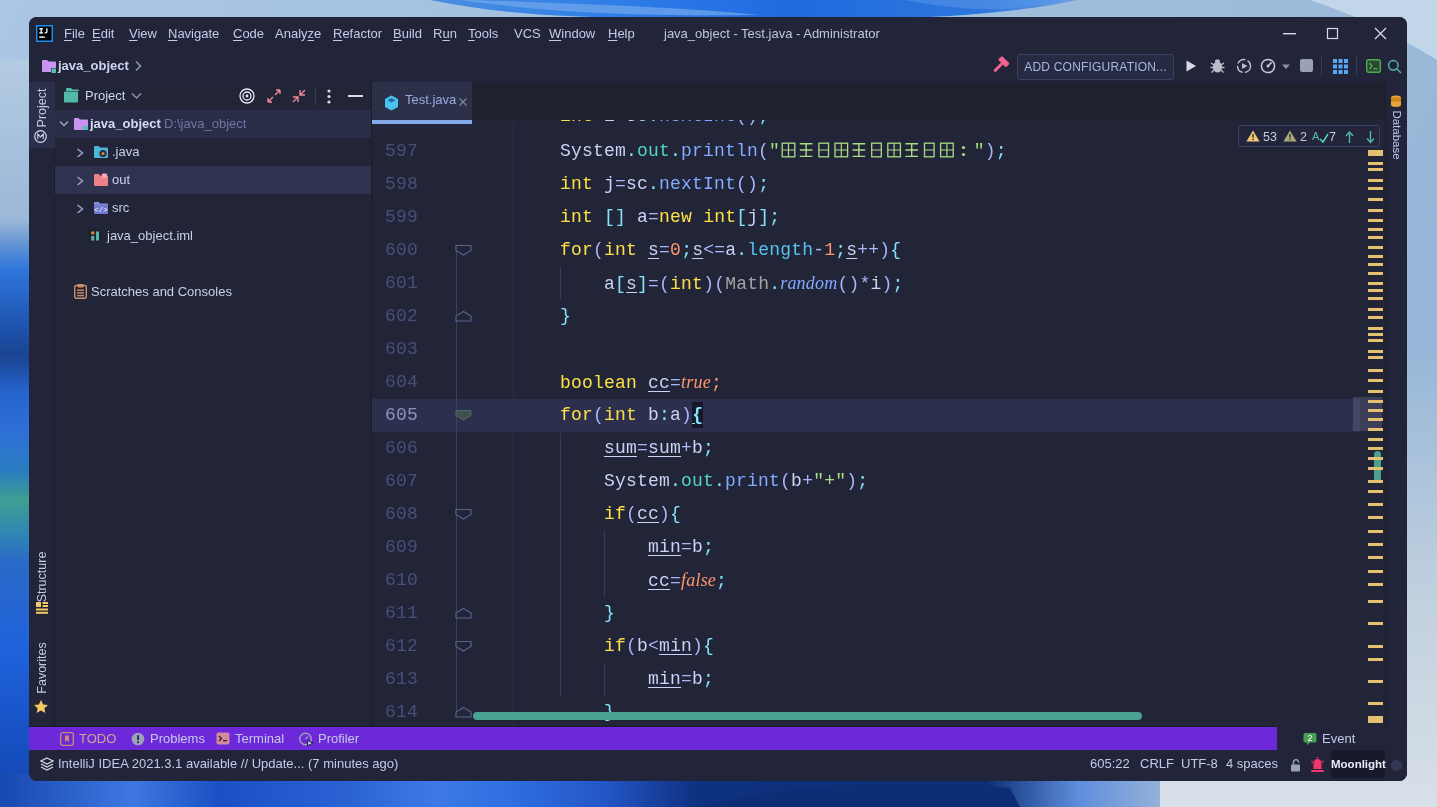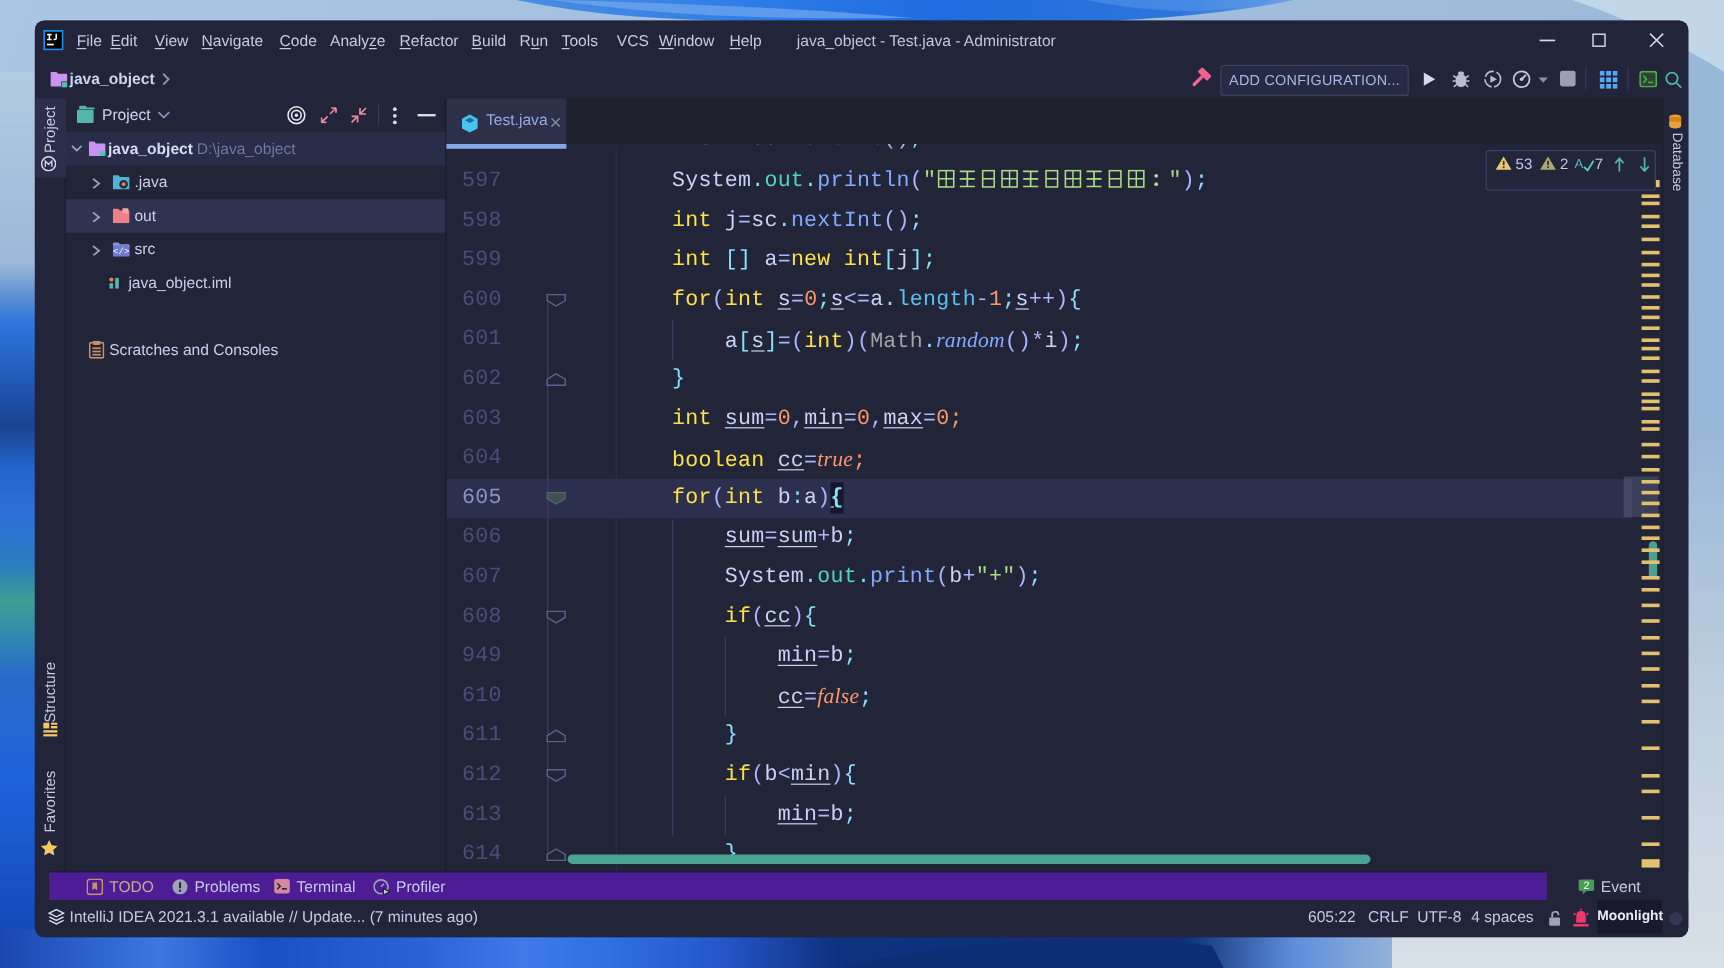--- a/index.html
+++ b/index.html
@@ -33,21 +33,21 @@
 .f{color:#82aaff;}
 .n{color:#ff966c;}
 .s{color:#a8dc85;}
 .y{color:#a3a3a3;text-align:right;}
 .m{color:#58c3f2;}
 .fi{font-style:italic;font-family:Liberation Serif, serif;}
 .u{text-decoration:underline;text-underline-offset:3px;text-decoration-thickness:1px;}
 .b{color:#86e1fc;font-weight:bold;text-decoration:underline;text-underline-offset:3px;background:#161827;box-shadow:0 -3px 0 #161827,0 3px 0 #161827;}
 #rstripe{position:absolute;left:1356px;top:0;width:22px;height:644px;background:#22243a;border-left:1px solid #1c1e2e;}
 
-#btoolbar{position:absolute;left:0;top:709px;width:1248px;height:24px;background:#4c1d95;border-top:1px solid #1a1c2b;font-size:13px;color:#c3cbe8;margin-left:12px;}
+#btoolbar{position:absolute;left:0;top:709px;width:1248px;height:24px;background:#6d28d9;border-top:1px solid #1a1c2b;font-size:13px;color:#c3cbe8;}
 #statusbar{position:absolute;left:0;top:733px;width:1378px;height:31px;background:#22243a;font-size:13px;color:#c3cbe8;}
 .sitem{position:absolute;top:0;height:28px;line-height:28px;}
 .bitem{position:absolute;top:0;height:24px;line-height:24px;}
 svg{display:block;}
 .abs{position:absolute;}
 </style></head>
 <body>
 <svg id="wall" viewBox="0 0 1437 807" preserveAspectRatio="none">
  <defs>
   <linearGradient id="gbase" x1="0" y1="0" x2="1" y2="0.25">
@@ -360,21 +360,21 @@
 <div class="ln" style="top:77.5px;color:#494f79">599</div>
 <div class="ln" style="top:110.5px;color:#494f79">600</div>
 <div class="ln" style="top:143.5px;color:#494f79">601</div>
 <div class="ln" style="top:176.5px;color:#494f79">602</div>
 <div class="ln" style="top:209.5px;color:#494f79">603</div>
 <div class="ln" style="top:242.5px;color:#494f79">604</div>
 <div class="ln" style="top:275.5px;color:#8b93bf">605</div>
 <div class="ln" style="top:308.5px;color:#494f79">606</div>
 <div class="ln" style="top:341.5px;color:#494f79">607</div>
 <div class="ln" style="top:374.5px;color:#494f79">608</div>
-<div class="ln" style="top:407.5px;color:#494f79">949</div>
+<div class="ln" style="top:407.5px;color:#494f79">609</div>
 <div class="ln" style="top:440.5px;color:#494f79">610</div>
 <div class="ln" style="top:473.5px;color:#494f79">611</div>
 <div class="ln" style="top:506.5px;color:#494f79">612</div>
 <div class="ln" style="top:539.5px;color:#494f79">613</div>
 <div class="ln" style="top:572.5px;color:#494f79">614</div>
 <div class="cl" style="top:-23px">    <span class="k">int</span> i<span class="o">=</span>sc<span class="p">.</span><span class="f">nextInt</span><span class="o">()</span><span class="p">;</span></div>
 <div class="cl" style="top:11.5px">    System<span class="p">.</span><span class="t">out</span><span class="p">.</span><span class="f">println</span><span class="o">(</span><span class="s">"</span><span style="display:inline-block;width:193.6px;height:16px;vertical-align:-2px;position:relative;letter-spacing:0"><svg style="position:absolute;left:0;top:0" width="194" height="16" viewBox="0 0 194 16">
                   <g stroke="#a8dc85" fill="none">
                     <rect x="2.2" y="1.2" width="12.6" height="13.6" fill="none" stroke-width="1.3"></rect>
                     <path d="M2.2,8.0 h12.6 M8.5,1.2 v13.6" stroke-width="1.2"></path>
@@ -395,21 +395,20 @@
                     <path d="M160.6,8.0 h12.6 M166.9,1.2 v13.6" stroke-width="1.2"></path>
                     <circle cx="183.5" cy="5.5" r="1.6" stroke="none" fill="#a8dc85"></circle>
                     <circle cx="183.5" cy="12.5" r="1.6" stroke="none" fill="#a8dc85"></circle>
                   </g>
                 </svg></span><span class="s">"</span><span class="o">)</span><span class="p">;</span></div>
 <div class="cl" style="top:44.5px">    <span class="k">int</span> j<span class="o">=</span>sc<span class="p">.</span><span class="f">nextInt</span><span class="o">()</span><span class="p">;</span></div>
 <div class="cl" style="top:77.5px">    <span class="k">int</span> <span class="p">[]</span> a<span class="o">=</span><span class="k">new</span> <span class="k">int</span><span class="p">[</span>j<span class="p">]</span><span class="p">;</span></div>
 <div class="cl" style="top:110.5px">    <span class="k">for</span><span class="o">(</span><span class="k">int</span> <span class="u">s</span><span class="o">=</span><span class="n">0</span><span class="p">;</span><span class="u">s</span><span class="o">&lt;=</span>a<span class="p">.</span><span class="m">length</span><span class="o">-</span><span class="n">1</span><span class="p">;</span><span class="u">s</span><span class="o">++</span><span class="o">)</span><span class="p">{</span></div>
 <div class="cl" style="top:143.5px">        a<span class="p">[</span><span class="u">s</span><span class="p">]</span><span class="o">=</span><span class="o">(</span><span class="k">int</span><span class="o">)(</span><span class="y">Math</span><span class="p">.</span><span class="f fi">random</span><span class="o">()*</span>i<span class="o">)</span><span class="p">;</span></div>
 <div class="cl" style="top:176.5px">    <span class="p">}</span></div>
-<div class="cl" style="top:209.5px">    <span class="k">int</span> <span class="u">sum</span><span class="o">=</span><span class="n">0</span><span class="o">,</span><span class="u">min</span><span class="o">=</span><span class="n">0</span><span class="o">,</span><span class="u">max</span><span class="o">=</span><span class="n">0</span><span class="n">;</span></div>
 <div class="cl" style="top:242.5px">    <span class="k">boolean</span> <span class="u">cc</span><span class="o">=</span><span class="n fi">true</span><span class="n">;</span></div>
 <div class="cl" style="top:275.5px">    <span class="k">for</span><span class="o">(</span><span class="k">int</span> b<span class="p">:</span>a<span class="o">)</span><span class="b">{</span></div>
 <div class="cl" style="top:308.5px">        <span class="u">sum</span><span class="o">=</span><span class="u">sum</span><span class="o">+</span>b<span class="p">;</span></div>
 <div class="cl" style="top:341.5px">        System<span class="p">.</span><span class="t">out</span><span class="p">.</span><span class="f">print</span><span class="o">(</span>b<span class="o">+</span><span class="s">"+"</span><span class="o">)</span><span class="p">;</span></div>
 <div class="cl" style="top:374.5px">        <span class="k">if</span><span class="o">(</span><span class="u">cc</span><span class="o">)</span><span class="p">{</span></div>
 <div class="cl" style="top:407.5px">            <span class="u">min</span><span class="o">=</span>b<span class="p">;</span></div>
 <div class="cl" style="top:440.5px">            <span class="u">cc</span><span class="o">=</span><span class="n fi">false</span><span class="p">;</span></div>
 <div class="cl" style="top:473.5px">        <span class="p">}</span></div>
 <div class="cl" style="top:506.5px">        <span class="k">if</span><span class="o">(</span>b<span class="o">&lt;</span><span class="u">min</span><span class="o">)</span><span class="p">{</span></div>
 <div class="cl" style="top:539.5px">            <span class="u">min</span><span class="o">=</span>b<span class="p">;</span></div>
@@ -485,21 +484,21 @@
 <div class="abs" style="left:996px;top:460px;width:15px;height:3px;background:#e3c170"></div>
 <div class="abs" style="left:996px;top:477px;width:15px;height:3px;background:#e3c170"></div>
 <div class="abs" style="left:996px;top:499px;width:15px;height:3px;background:#e3c170"></div>
 <div class="abs" style="left:996px;top:522px;width:15px;height:3px;background:#e3c170"></div>
 <div class="abs" style="left:996px;top:535px;width:15px;height:3px;background:#e3c170"></div>
 <div class="abs" style="left:996px;top:557px;width:15px;height:3px;background:#e3c170"></div>
 <div class="abs" style="left:996px;top:579px;width:15px;height:3px;background:#e3c170"></div>
 <div class="abs" style="left:996px;top:593px;width:15px;height:7px;background:#e3c170"></div>
 <div class="abs" style="left:996px;top:27px;width:15px;height:6px;background:#e3c170"></div>
             <div class="abs" style="left:101px;top:589px;width:669px;height:8px;background:#4aa392;border-radius:4px"></div>
-            <div class="abs" style="left:866px;top:2px;width:142px;height:34px;background:#23253a;border:1px solid #3b4066;border-radius:3px">
+            <div class="abs" style="left:866px;top:2px;width:142px;height:22px;background:#23253a;border:1px solid #3b4066;border-radius:3px">
 <svg class="abs" style="left:7px;top:4px" width="14" height="12">
                 <path d="M7,0.5 L13.6,11.5 L0.4,11.5 Z" fill="#f0c674"></path>
                 <rect x="6.3" y="4" width="1.5" height="3.6" fill="#3a3524"></rect>
                 <rect x="6.3" y="8.6" width="1.5" height="1.5" fill="#3a3524"></rect>
               </svg>
 <span class="abs" style="left:24px;top:0;height:22px;line-height:22px;font-size:12.5px;color:#c3cbe8">53</span>
 <svg class="abs" style="left:44px;top:4px" width="14" height="12">
                 <path d="M7,0.5 L13.6,11.5 L0.4,11.5 Z" fill="#a8a878"></path>
                 <rect x="6.3" y="4" width="1.5" height="3.6" fill="#3a3524"></rect>
                 <rect x="6.3" y="8.6" width="1.5" height="1.5" fill="#3a3524"></rect>

